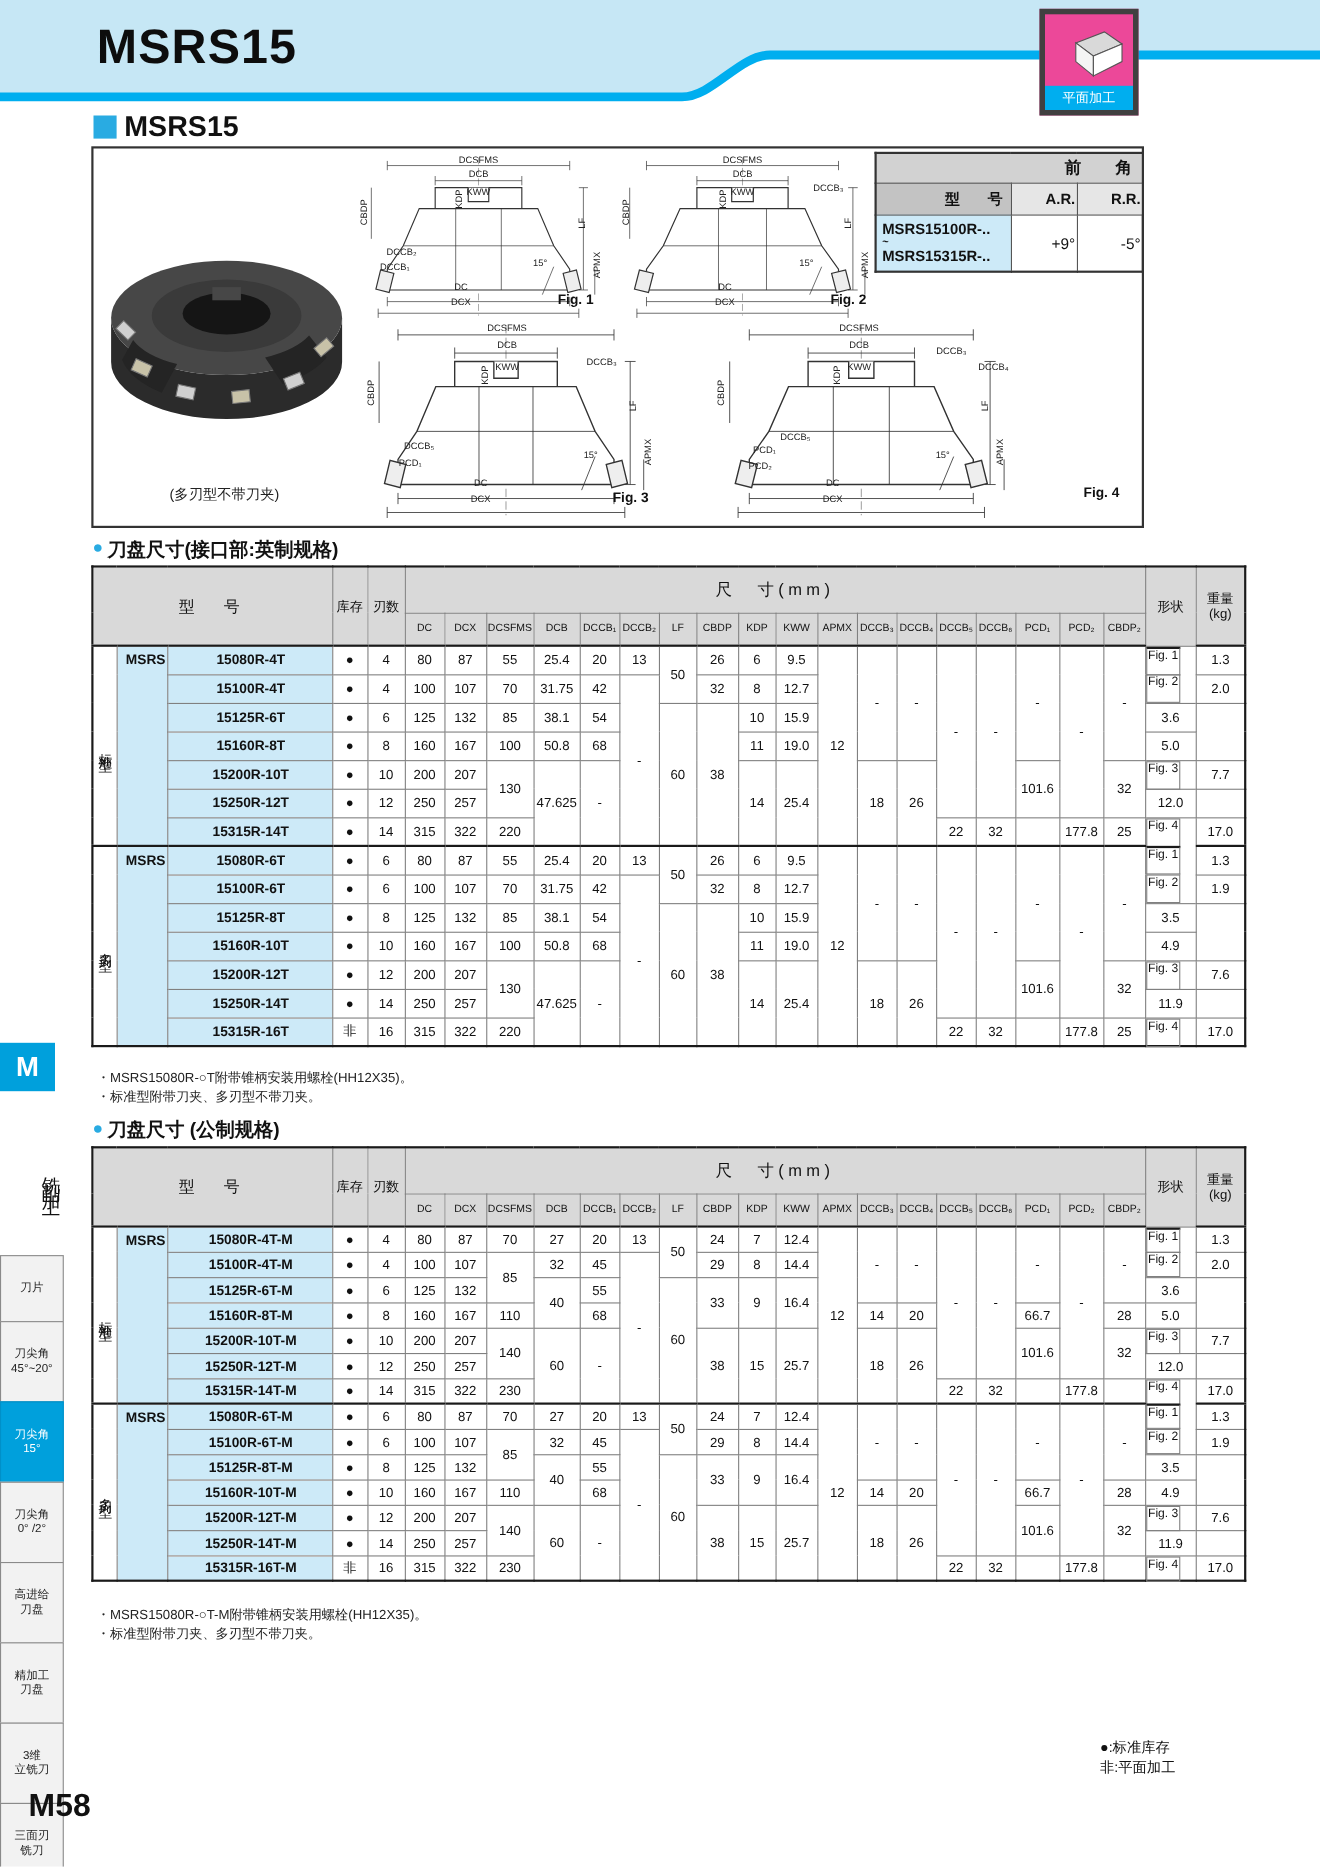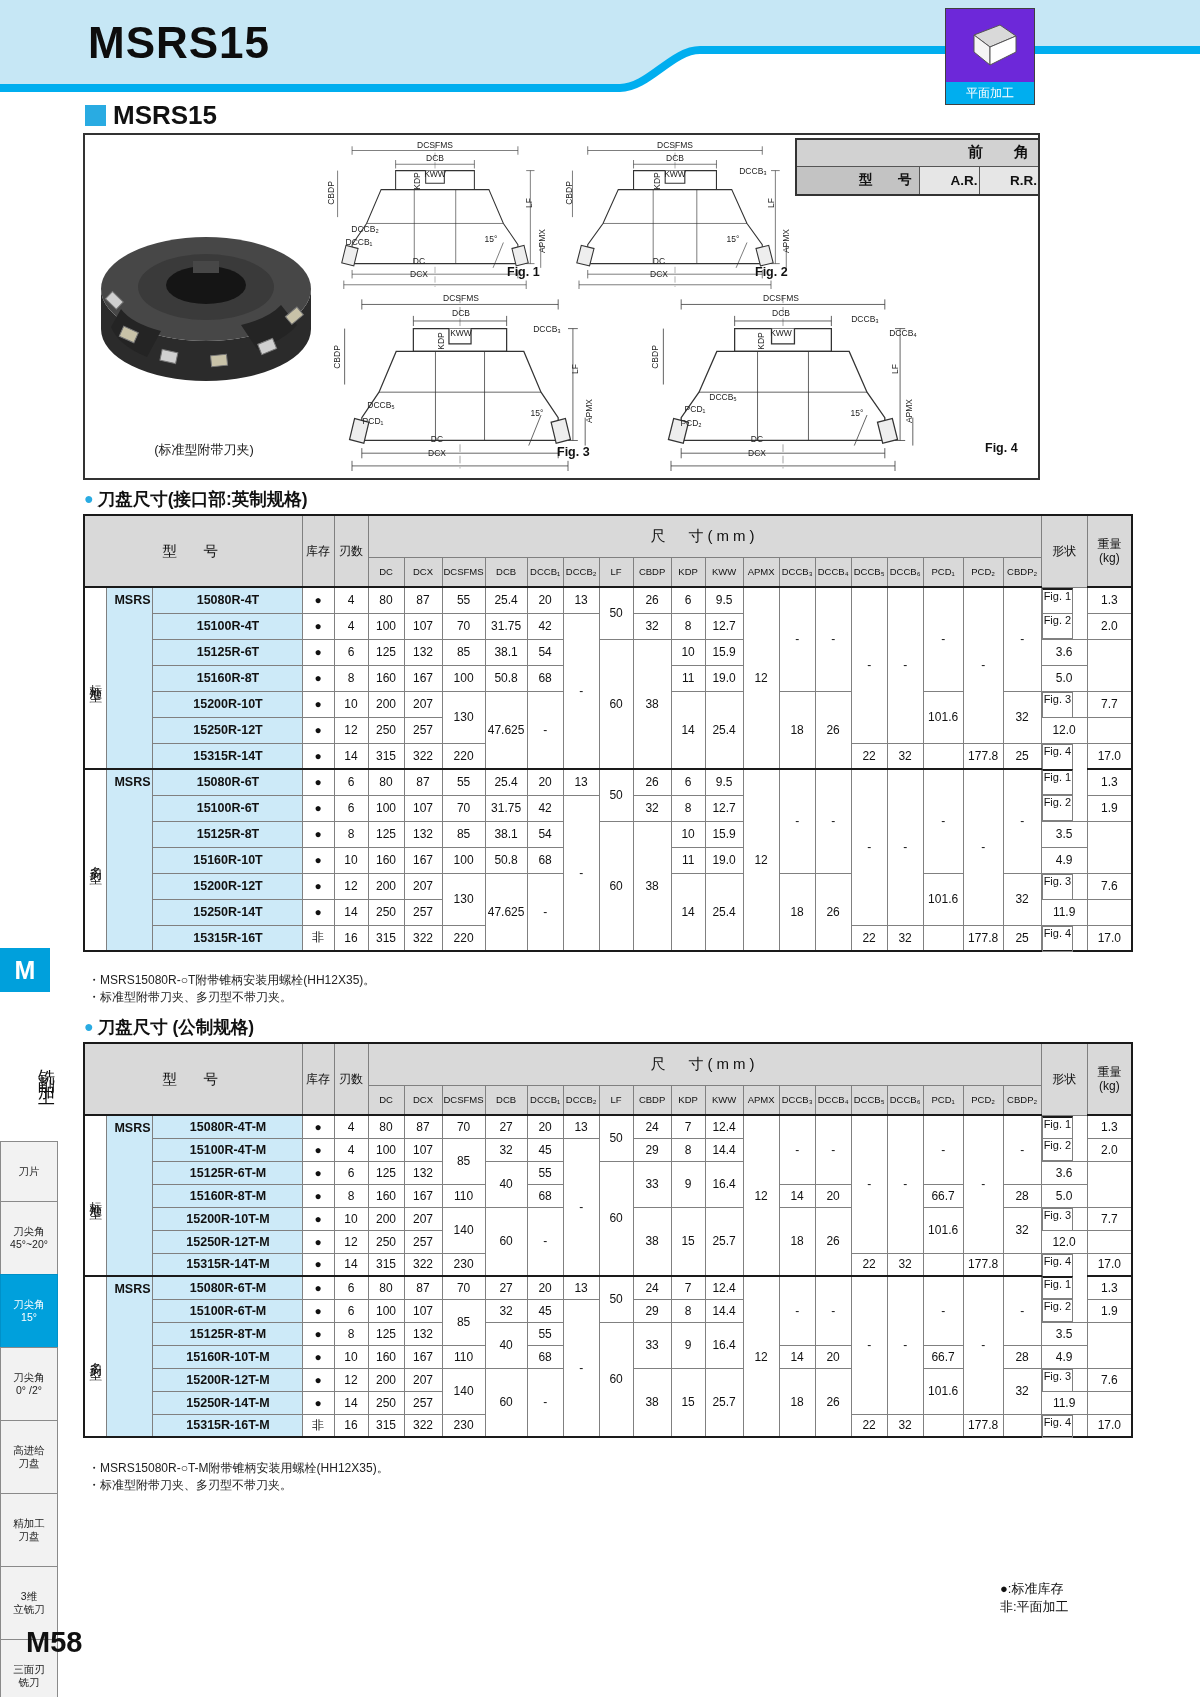--- a/index.html
+++ b/index.html
@@ -1,21 +1,21 @@
 <!DOCTYPE html>
 <html><head>
 <meta charset="utf-8">
 <style>
   html,body{margin:0;padding:0;background:#fff;}
   body{width:1200px;height:1697px;position:relative;font-family:"Liberation Sans","DejaVu Sans",sans-serif;color:#111;}
   .page{position:absolute;inset:0;width:1200px;height:1697px;background:#fff;overflow:hidden;}
   
   .header-band{position:absolute;left:0;top:0;}
   .page-title{position:absolute;left:88px;top:18px;font-size:44px;font-weight:800;letter-spacing:1px;color:#0d0d0d;}
-  .corner-tag{position:absolute;left:945px;top:8px;width:90px;height:97px;background:#6d28d9;border:1px solid #404040;box-sizing:border-box;}
+  .corner-tag{position:absolute;left:945px;top:8px;width:90px;height:97px;background:#ec4899;border:5px solid #404040;box-sizing:border-box;}
   .corner-icon{position:absolute;left:14px;top:12px;}
   .corner-label{position:absolute;left:0;bottom:0;width:100%;height:22px;background:#00aeef;color:#fff;font-size:12px;line-height:22px;text-align:center;}
   
   .section-heading{position:absolute;left:85px;top:100px;display:flex;align-items:center;gap:7px;}
   .bluesq{width:21px;height:21px;background:#29abe2;}
   .section-heading .txt{font-size:26px;font-weight:800;}
   
   .figpanel{position:absolute;left:83px;top:133px;width:957px;height:347px;border:2px solid #333;background:#fff;box-sizing:border-box;}
   .photo{position:absolute;left:6px;top:4px;width:226px;height:300px;}
   .photo-caption{position:absolute;left:6px;top:306px;width:226px;text-align:center;font-size:13px;color:#222;}
@@ -152,21 +152,21 @@
       <ellipse cx="115" cy="148" rx="68" ry="33" fill="#3a3a3a"></ellipse>
       <ellipse cx="115" cy="146" rx="40" ry="19" fill="#151515"></ellipse>
       <rect x="102" y="122" width="26" height="12" fill="#474747"></rect>
       <rect x="30" y="190" width="16" height="11" fill="#c8c2a8" stroke="#777" transform="rotate(24 38 195)"></rect>
       <rect x="70" y="212" width="16" height="11" fill="#d0d0d0" stroke="#777" transform="rotate(12 78 217)"></rect>
       <rect x="120" y="216" width="16" height="11" fill="#c8c2a8" stroke="#777" transform="rotate(-6 128 221)"></rect>
       <rect x="168" y="202" width="16" height="11" fill="#d0d0d0" stroke="#777" transform="rotate(-22 176 207)"></rect>
       <rect x="196" y="172" width="15" height="10" fill="#c8c2a8" stroke="#777" transform="rotate(-40 203 177)"></rect>
       <rect x="16" y="156" width="15" height="10" fill="#d0d0d0" stroke="#777" transform="rotate(44 23 161)"></rect>
     </svg>
-    <div class="photo-caption">(标准型附带刀夹)</div>
+    <div class="photo-caption">(多刃型不带刀夹)</div>
 
     <div class="fig" id="fig0">
       <svg width="228" height="148" viewBox="0 0 220 140" preserveAspectRatio="none">
           <use href="#mill"></use>
         </svg>
     <span class="figlab" style="left: 114px; top: 4px;">DCSFMS</span>
         <span class="figlab" style="left: 114px; top: 17px;">DCB</span>
         <span class="figlab" style="left: 114px; top: 33px;">KWW</span>
         <span class="figlab" style="left: 96px; top: 40px; transform: translate(-50%, -50%) rotate(-90deg);">KDP</span>
         <span class="figlab" style="left: 10px; top: 52px; transform: translate(-50%, -50%) rotate(-90deg);">CBDP</span>
@@ -245,20 +245,29 @@
         </colgroup>
       <tbody>
           <tr>
             <th class="r-title" colspan="3">前　角</th>
           </tr>
       <tr>
         <th class="r-h">型　号</th>
         <th class="r-h2">A.R.</th>
         <th class="r-h2">R.R.</th>
       </tr>
+      <tr class="row2">
+        <td class="r-model">
+          <span>MSRS15100R-..</span>
+          <span class="rake-tilde">~</span>
+          <span>MSRS15315R-..</span>
+        </td>
+        <td class="r-val">+9°</td>
+        <td class="r-val">-5°</td>
+      </tr>
     </tbody>
       </table>
   </div>
 
   <div class="tbl-heading" id="h-inch">
     <span class="hdot">●</span>
     <span>刀盘尺寸(接口部:英制规格)</span>
   </div>
   <table class="spec" id="t-inch">
       <colgroup>

